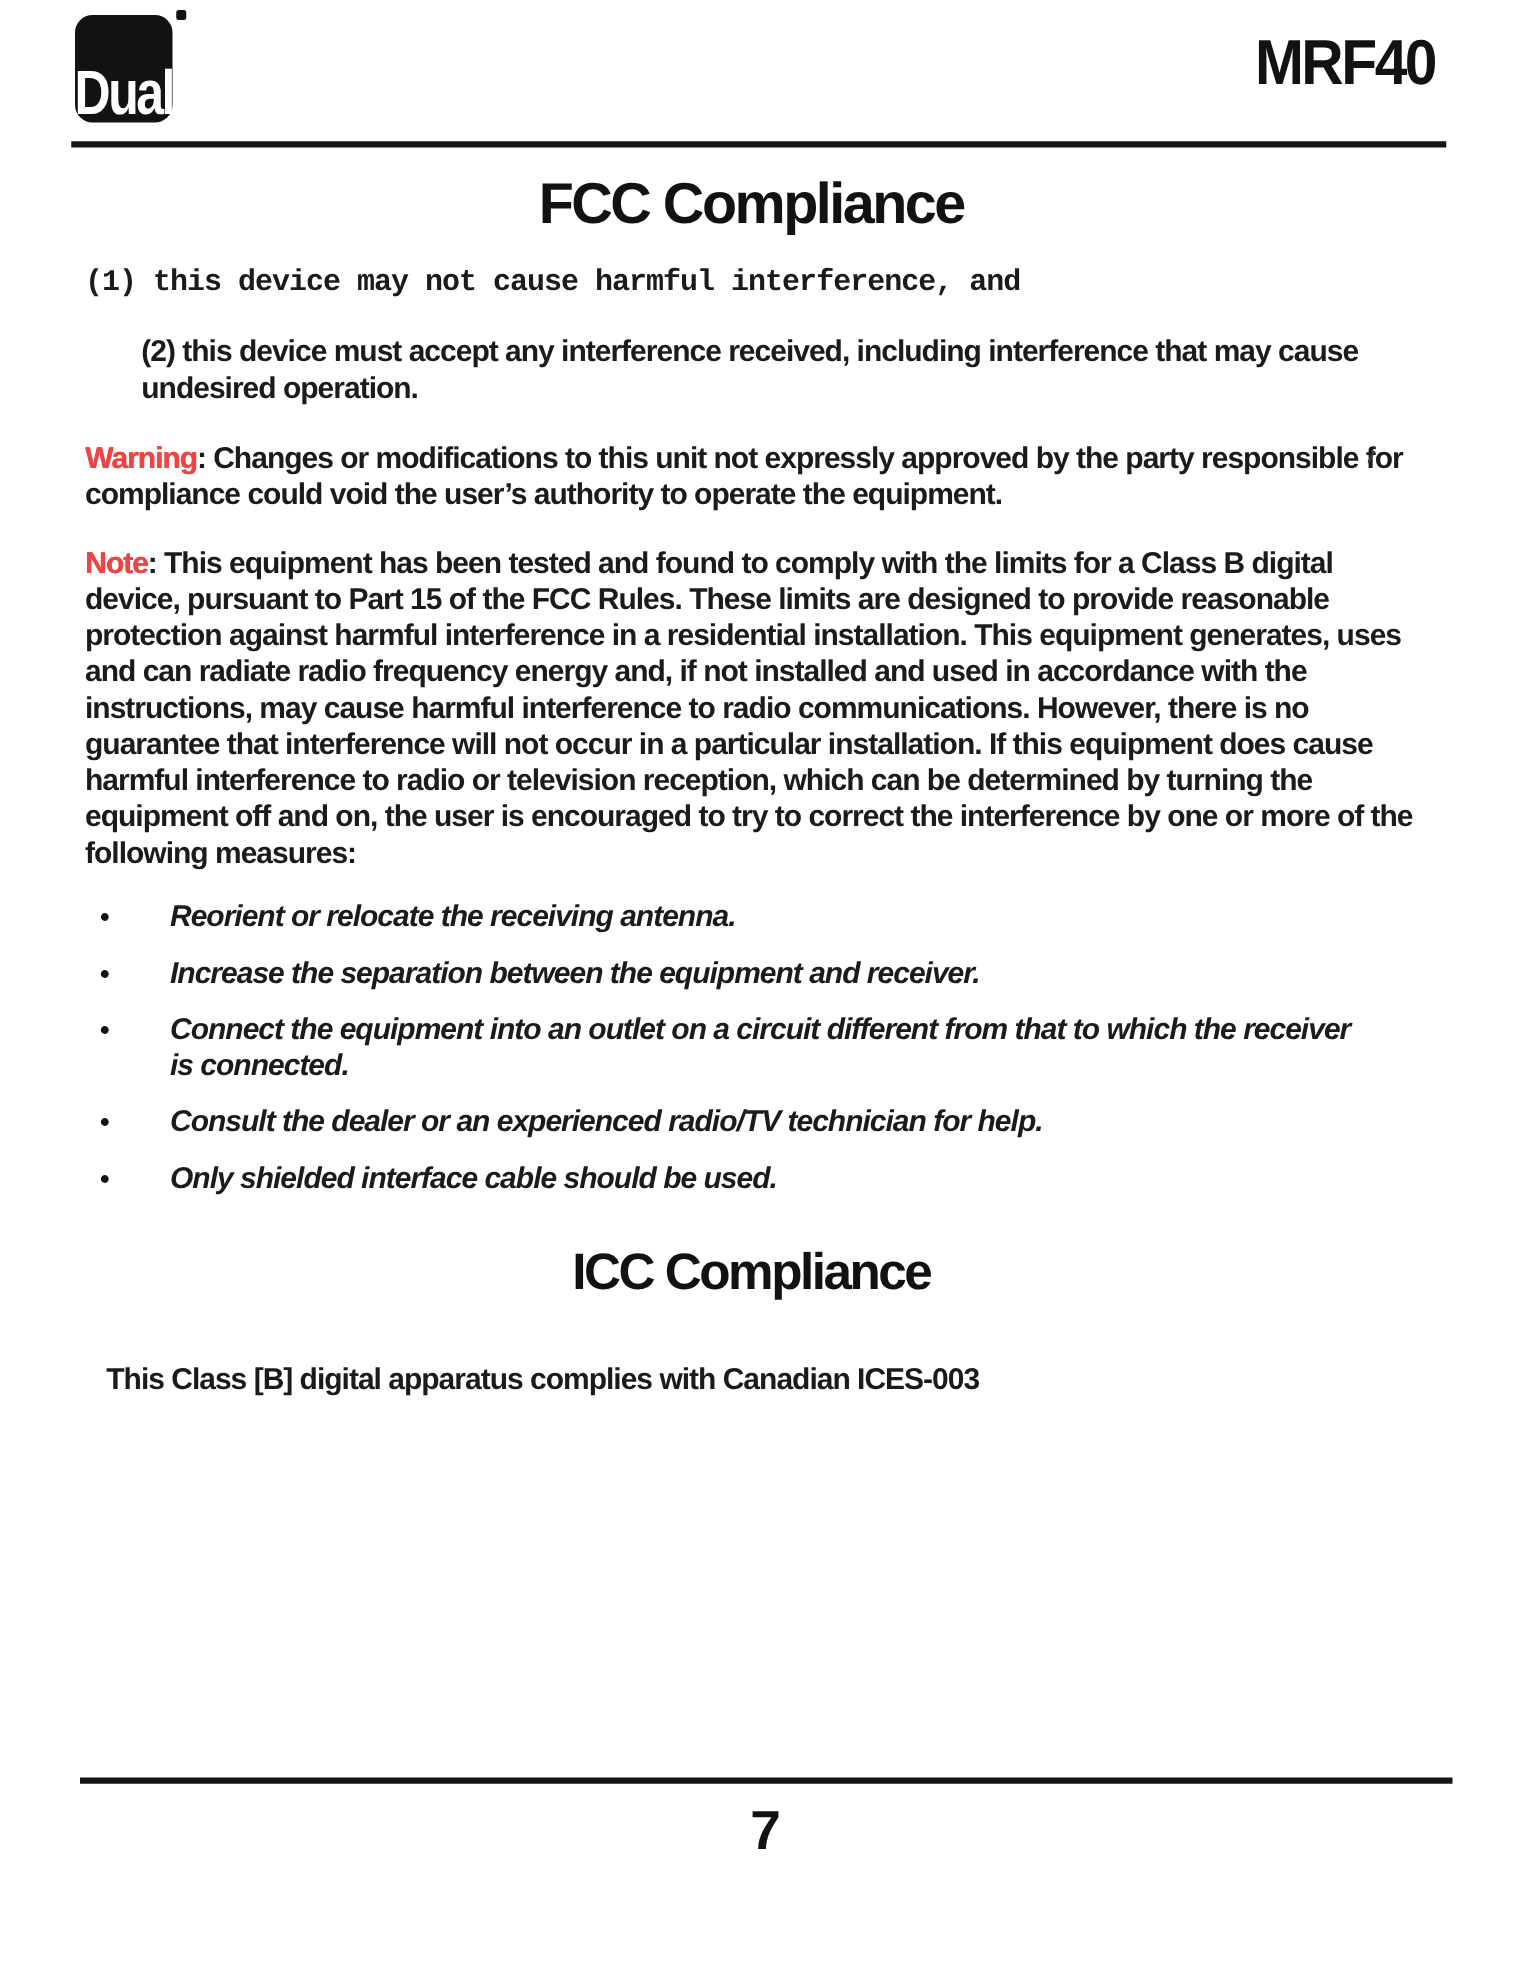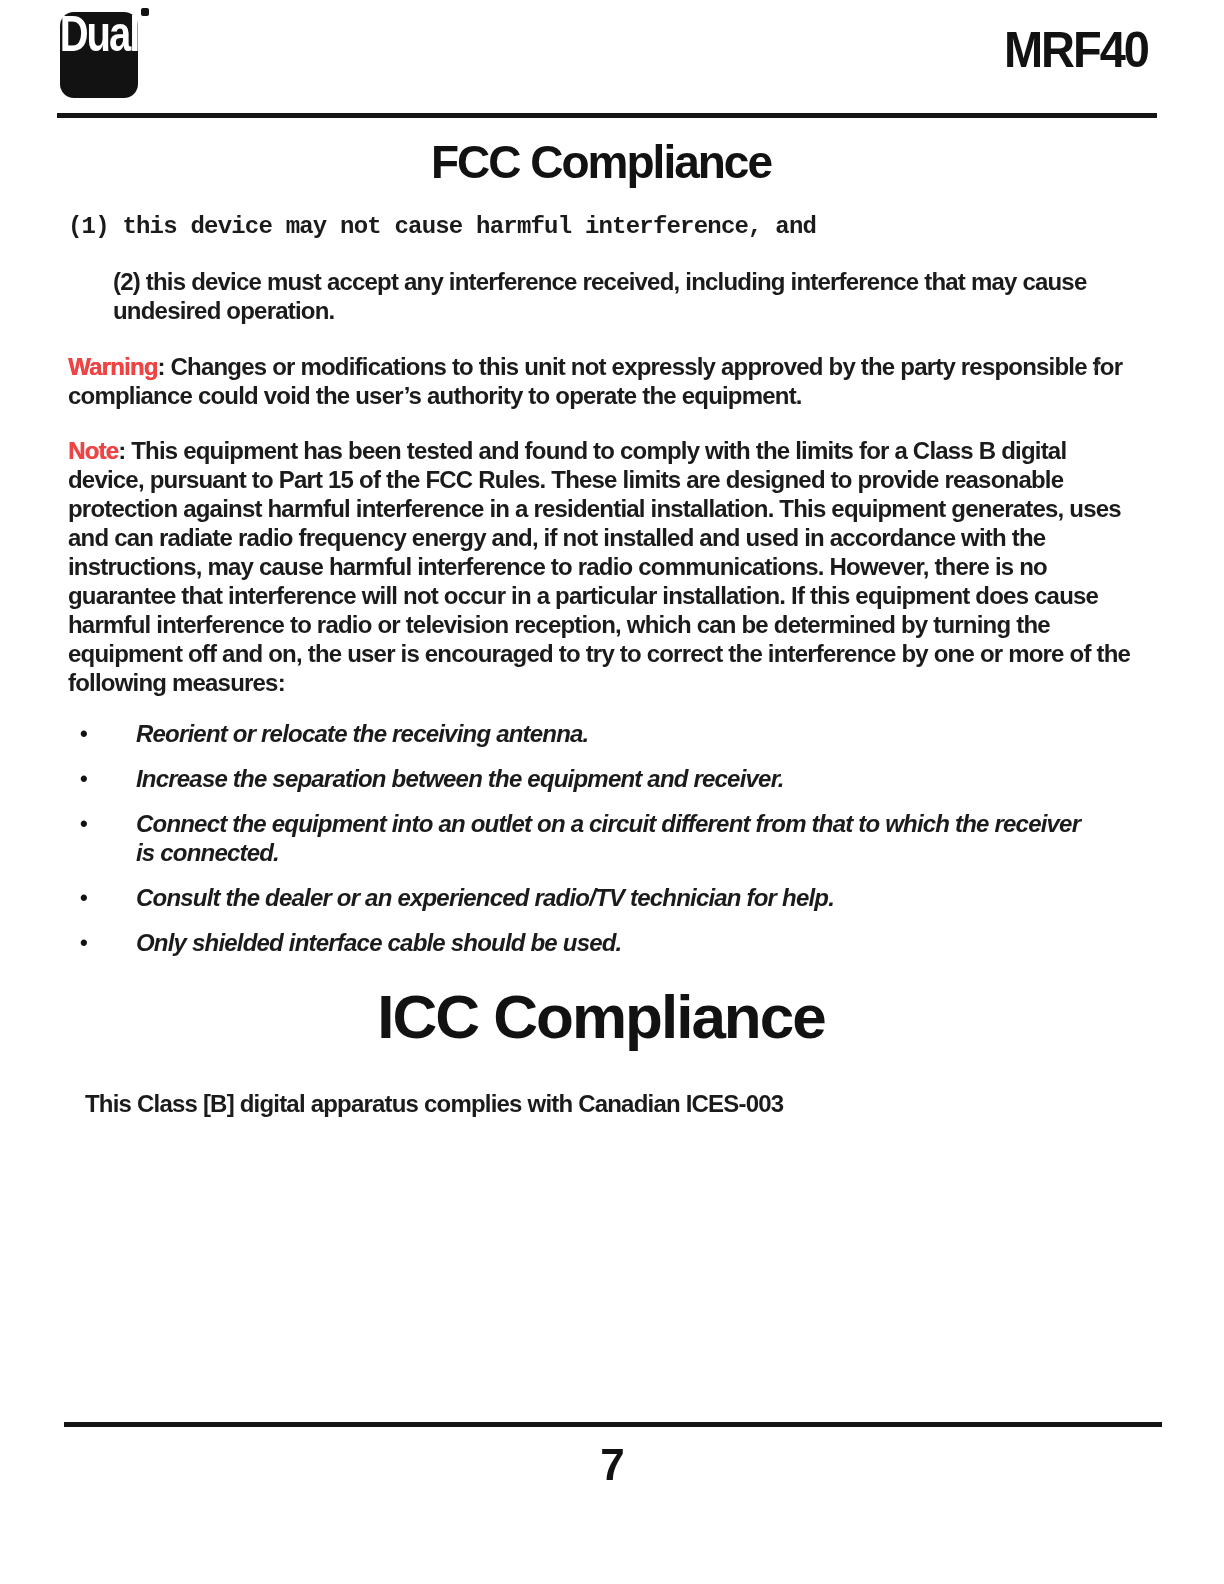--- a/index.html
+++ b/index.html
@@ -15,21 +15,21 @@
   }
 
   
   .logo {
     position: absolute;
     left: 60px; top: 12px;
     width: 78px; height: 86px;
     background: #121212;
     border-radius: 14px;
     display: flex;
-    align-items: flex-start;
+    align-items: flex-end;
     justify-content: center;
   }
   .logo-text {
     color: #ffffff;
     font-weight: 700;
     font-size: 40px;
     letter-spacing: -2px;
     transform: scaleY(1.25);
   }
   .logo-reg-dot {
@@ -112,21 +112,21 @@
     font-size: 24px;
     line-height: 29px;
     font-weight: 700;
     letter-spacing: -0.8px;
     padding-right: 30px;
     font-style: italic;
   }
   .m-closing { margin-top: 56px; }
   .icc-title {
     text-align: center;
-    font-size: 62px;
+    font-size: 41px;
     line-height: 52px;
     font-weight: 700;
     letter-spacing: -2px;
     color: #121212;
     margin: 34px 0 0 0;
   }
   .m-icc-text { margin-top: 46px; margin-left: 17px; }
 
   
   .footer-rule {

